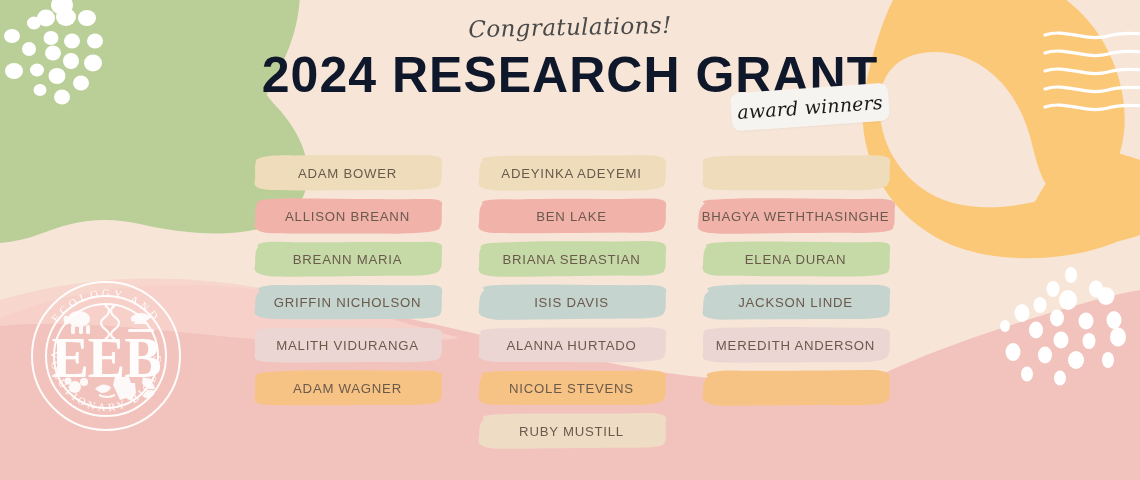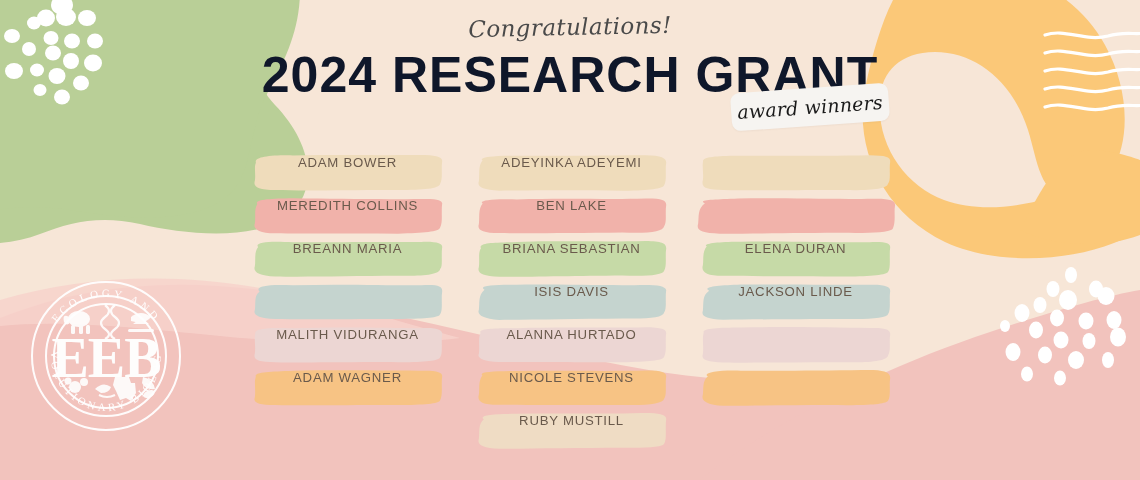--- a/index.html
+++ b/index.html
@@ -53,21 +53,21 @@
   .cols{position:absolute;left:0;top:0;width:1140px;height:480px;}
   .col{position:absolute;top:155px;}
   #col0{left:250px;width:195px;}
   #col1{left:474px;width:195px;}
   #col2{left:698px;width:195px;}
 
   .pill{
     position:relative;
     height:36px;
     margin-bottom:7px;
-    display:flex;justify-content:center;
+    display:flex;align-items:center;justify-content:center;
   }
   .pill .blob{
     position:absolute;left:0;top:0;width:100%;height:100%;
   }
   .pill .nm{
     position:relative;z-index:2;
     font-family:"Liberation Sans", sans-serif;
     font-size:13.2px;
     letter-spacing:.75px;
     color:#6A5A4C;
@@ -198,32 +198,33 @@
         <div class="pill">
           <svg viewBox="0 0 100 100" preserveAspectRatio="none" class="blob">
             <path d="M 3.0396607032053,21.40876717105857 C 2,5.519400054356083 10,0.04754858989326749 22,1.1228472855582368 C 45,-0.7632882958569098 70,1.4307481313298922 88,-0.3928659661614802 C 97,1 99,7.712807676500233 98.5,19.81780820217682 C 98,40 99,65.08267846053059 97.5,80.05417117456818 C 97,94 89,97.37627054617042 76,97.51940147687856 C 52,97 28,100.58268067549216 13,97.41476773406612 C 4,97 1.5,87.0783264892525 2.5,71.53954412812891 C 3,52 2,32 3.0396607032053,21.40876717105857 Z" fill="#EFDCBB"></path>
           </svg>
           <span class="nm">ADAM BOWER</span>
         </div>
         <div class="pill">
           <svg viewBox="0 0 100 100" preserveAspectRatio="none" class="blob">
             <path d="M 3.742419489324675,16.91385825589532 C 2,4.778829367468461 10,1.7679873261440662 22,0.946064588293666 C 45,2.3569330359168816 70,4.617032183567062 88,2.6879525581898633 C 97,1 99,8.491629522002768 98.5,18.029110569681507 C 98,40 99,67.13037534322211 97.5,81.7357493647578 C 97,94 89,96.1790697784073 76,99.09408596670255 C 52,97 28,99.92839916772209 13,98.13731534793624 C 4,97 1.5,85.28657578496495 2.5,70.14163965180342 C 3,52 2,32 3.742419489324675,16.91385825589532 Z" fill="#F1B2AA"></path>
           </svg>
-          <span class="nm">MEREDITH COLLINS</span>
+          <span class="nm">ALLISON BREANN</span>
         </div>
         <div class="pill">
           <svg viewBox="0 0 100 100" preserveAspectRatio="none" class="blob">
             <path d="M 4.181002956669545,16.681612807733472 C 2,3.580245117591403 10,-0.7940084498359283 22,3.7410287991078803 C 45,2.4092552039655857 70,3.165962132101413 88,2.571167022077134 C 97,1 99,9.0559500320378 98.5,19.4711309033446 C 98,40 99,72.27594558244164 97.5,78.06399014071212 C 97,94 89,97.9953885142022 76,96.5517080103964 C 52,97 28,100.374838104035 13,98.44813288493606 C 4,97 1.5,84.50318642251659 2.5,69.83623951232585 C 3,52 2,32 4.181002956669545,16.681612807733472 Z" fill="#C6DAA7"></path>
           </svg>
           <span class="nm">BREANN MARIA</span>
         </div>
         <div class="pill">
           <svg viewBox="0 0 100 100" preserveAspectRatio="none" class="blob">
             <path d="M 4.910397051164182,21.526215515448712 C 2,5.293455369435833 10,-0.35772283156984486 22,3.704352033764735 C 45,-0.7901736655985587 70,4.163684656232363 88,3.429614788867184 C 97,1 99,6.644474006359815 98.5,23.833389899285976 C 98,40 99,73.30311538724345 97.5,84.31773074931698 C 97,94 89,97.56305300144595 76,97.07243521773489 C 52,97 28,99.04025942010048 13,97.28852142529286 C 4,97 1.5,84.01827264144958 2.5,72.56837353531591 C 3,52 2,32 4.910397051164182,21.526215515448712 Z" fill="#C5D4CF"></path>
           </svg>
+          <span class="nm">GRIFFIN NICHOLSON</span>
         </div>
         <div class="pill">
           <svg viewBox="0 0 100 100" preserveAspectRatio="none" class="blob">
             <path d="M 2.706205157621298,18.302874531887937 C 2,3.5611856755858753 10,0.603129908835399 22,3.7486079776572296 C 45,-1.156753267343447 70,2.51542275824886 88,3.2287636067994754 C 97,1 99,9.54760124610766 98.5,23.8690327469958 C 98,40 99,74.88953990010486 97.5,83.74826452549314 C 97,94 89,97.88956008251989 76,97.59812146885088 C 52,97 28,100.02051658293931 13,97.91384944405581 C 4,97 1.5,91.96847110448653 2.5,73.11182639684557 C 3,52 2,32 2.706205157621298,18.302874531887937 Z" fill="#ECD6D3"></path>
           </svg>
           <span class="nm">MALITH VIDURANGA</span>
         </div>
         <div class="pill">
           <svg viewBox="0 0 100 100" preserveAspectRatio="none" class="blob">
             <path d="M 2.9886309004505165,18.550016609486192 C 2,4.871494070277549 10,4.844845915475162 22,1.7789156473590992 C 45,-0.46084457893448416 70,2.015544923298876 88,1.8425149149898061 C 97,1 99,7.930439823845518 98.5,19.913636657351162 C 98,40 99,70.29905276169302 97.5,83.91638563695597 C 97,94 89,96.94777297580731 76,97.25533106608782 C 52,97 28,99.4816213977465 13,97.3615557923913 C 4,97 1.5,90.51696190869552 2.5,75.45802985088085 C 3,52 2,32 2.9886309004505165,18.550016609486192 Z" fill="#F7C384"></path>
@@ -278,37 +279,39 @@
     <div class="col" id="col2">
         <div class="pill">
           <svg viewBox="0 0 100 100" preserveAspectRatio="none" class="blob">
             <path d="M 2.592162065746379,17.982737406506203 C 2,5.270165887603071 10,1.570177225061343 22,2.027321317960741 C 45,2.0592140025255503 70,2.2997076407336863 88,0.41824557062864187 C 97,1 99,6.017907562443725 98.5,20.490566966705956 C 98,40 99,71.28446724214882 97.5,79.0203178722877 C 97,94 89,98.64277314368519 76,97.40645749220857 C 52,97 28,99.44896269394667 13,97.11638310304261 C 4,97 1.5,90.6775704062602 2.5,69.3708512435951 C 3,52 2,32 2.592162065746379,17.982737406506203 Z" fill="#EFDCBB"></path>
           </svg>
         </div>
         <div class="pill wide">
           <svg viewBox="0 0 100 100" preserveAspectRatio="none" class="blob">
             <path d="M 5.826176169226528,14.813804414239712 C 2,4.264936440711608 10,4.733029832306784 22,1.3882526383385994 C 45,-0.6724715762538835 70,4.326036952523282 88,1.8918052390654339 C 97,1 99,7.956703218413168 98.5,23.53171026808559 C 98,40 99,65.06289365748671 97.5,84.97528571961448 C 97,94 89,99.28874278903822 76,96.57254924808512 C 52,97 28,99.12343819715898 13,98.96795312582981 C 4,97 1.5,90.1138207106269 2.5,71.58152317431086 C 3,52 2,32 5.826176169226528,14.813804414239712 Z" fill="#F1B2AA"></path>
           </svg>
+          <span class="nm">BHAGYA WETHTHASINGHE</span>
         </div>
         <div class="pill">
           <svg viewBox="0 0 100 100" preserveAspectRatio="none" class="blob">
             <path d="M 4.51224434149367,14.675484097664594 C 2,7.840956934276619 10,1.572304727975279 22,2.011834917619126 C 45,-0.6952781307918485 70,4.7056215339689516 88,3.2738320972421207 C 97,1 99,7.5908410038173315 98.5,20.871836929407436 C 98,40 99,74.55072198893049 97.5,85.68181486582034 C 97,94 89,98.4966485111072 76,98.9078251789324 C 52,97 28,98.59278379104217 13,96.81703753719921 C 4,97 1.5,84.82133521459764 2.5,67.28360135023831 C 3,52 2,32 4.51224434149367,14.675484097664594 Z" fill="#C6DAA7"></path>
           </svg>
           <span class="nm">ELENA DURAN</span>
         </div>
         <div class="pill">
           <svg viewBox="0 0 100 100" preserveAspectRatio="none" class="blob">
             <path d="M 5.734092079786933,18.712081179983215 C 2,7.949465001509452 10,3.7418597786236205 22,1.4097238881804515 C 45,0.9834805477876216 70,2.4976995949982665 88,2.201036300015403 C 97,1 99,9.173184965620749 98.5,22.79317942261696 C 98,40 99,72.75182453660818 97.5,83.4455307701428 C 97,94 89,98.6540782138436 76,97.09932790750463 C 52,97 28,98.5354180214199 13,99.35376514671952 C 4,97 1.5,88.71834510908229 2.5,74.10378251373186 C 3,52 2,32 5.734092079786933,18.712081179983215 Z" fill="#C5D4CF"></path>
           </svg>
           <span class="nm">JACKSON LINDE</span>
         </div>
         <div class="pill">
           <svg viewBox="0 0 100 100" preserveAspectRatio="none" class="blob">
             <path d="M 2.9126071868813597,14.977889764297288 C 2,3.585599994461518 10,1.6729884225060232 22,1.2202713124424918 C 45,-1.209338266737177 70,1.965004156489158 88,2.765160292881774 C 97,1 99,8.307960512756836 98.5,23.51754983200226 C 98,40 99,65.38768443424487 97.5,78.58217937269364 C 97,94 89,99.5215240024263 76,97.83390511775474 C 52,97 28,100.26143753837096 13,98.38168033813417 C 4,97 1.5,89.87460888142232 2.5,74.9843780137162 C 3,52 2,32 2.9126071868813597,14.977889764297288 Z" fill="#ECD6D3"></path>
           </svg>
+          <span class="nm">MEREDITH ANDERSON</span>
         </div>
         <div class="pill">
           <svg viewBox="0 0 100 100" preserveAspectRatio="none" class="blob">
             <path d="M 5.063407086738152,17.399128663353622 C 2,8.956048858497525 10,-0.8369324571394827 22,1.770642904602937 C 45,2.107071626938705 70,1.809403099687188 88,-0.4853405143949203 C 97,1 99,9.425753171002725 98.5,25.78625917219324 C 98,40 99,72.87108338954567 97.5,85.00578310288256 C 97,94 89,98.59914219113125 76,97.6276938579249 C 52,97 28,99.3926866331276 13,99.0081726928147 C 4,97 1.5,84.05392986311927 2.5,68.52545803019166 C 3,52 2,32 5.063407086738152,17.399128663353622 Z" fill="#F7C384"></path>
           </svg>
         </div>
       </div>
   </div>
 
   <svg class="logo" viewBox="0 0 158 158">

